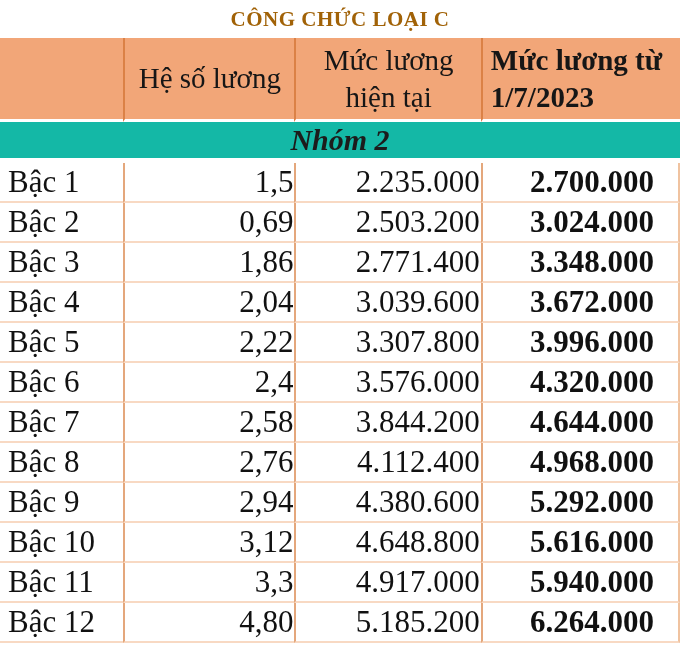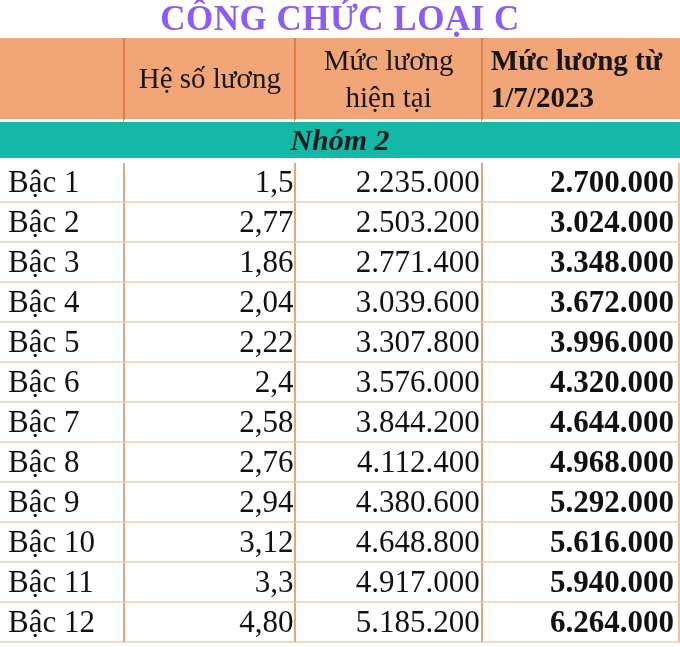--- a/index.html
+++ b/index.html
@@ -12,23 +12,23 @@
     width: 680px;
     height: 647px;
     background: #ffffff;
     overflow: hidden;
   }
   .title {
     height: 38px;
     display: flex;
     align-items: center;
     justify-content: center;
-    font-size: 35px;
+    font-size: 21px;
     font-weight: bold;
-    color: #8b5cf6;
+    color: #a16207;
     letter-spacing: 0.5px;
   }
   table.salary {
     width: 680px;
     border-spacing: 0;
     table-layout: fixed;
   }
   
   tr.head th {
     background: #f2a678;
@@ -83,21 +83,21 @@
   tr.data td.level {
     text-align: left;
     padding-left: 8px;
   }
   tr.data td.num {
     text-align: right;
     border-left: 2px solid #e4a77c;
   }
   tr.data td.new {
     font-weight: bold;
-    padding-right: 4px;
+    padding-right: 24px;
     border-right: 2px solid #f0c3a0;
   }
 </style>
 </head>
 <body>
 
 <div class="page">
 
   <div class="title">CÔNG CHỨC LOẠI C</div>
 
@@ -115,21 +115,21 @@
       </tr>
 
       <tr class="data">
         <td class="level">Bậc 1</td>
         <td class="num">1,5</td>
         <td class="num">2.235.000</td>
         <td class="num new">2.700.000</td>
       </tr>
       <tr class="data">
         <td class="level">Bậc 2</td>
-        <td class="num">2,77</td>
+        <td class="num">0,69</td>
         <td class="num">2.503.200</td>
         <td class="num new">3.024.000</td>
       </tr>
       <tr class="data">
         <td class="level">Bậc 3</td>
         <td class="num">1,86</td>
         <td class="num">2.771.400</td>
         <td class="num new">3.348.000</td>
       </tr>
       <tr class="data">

